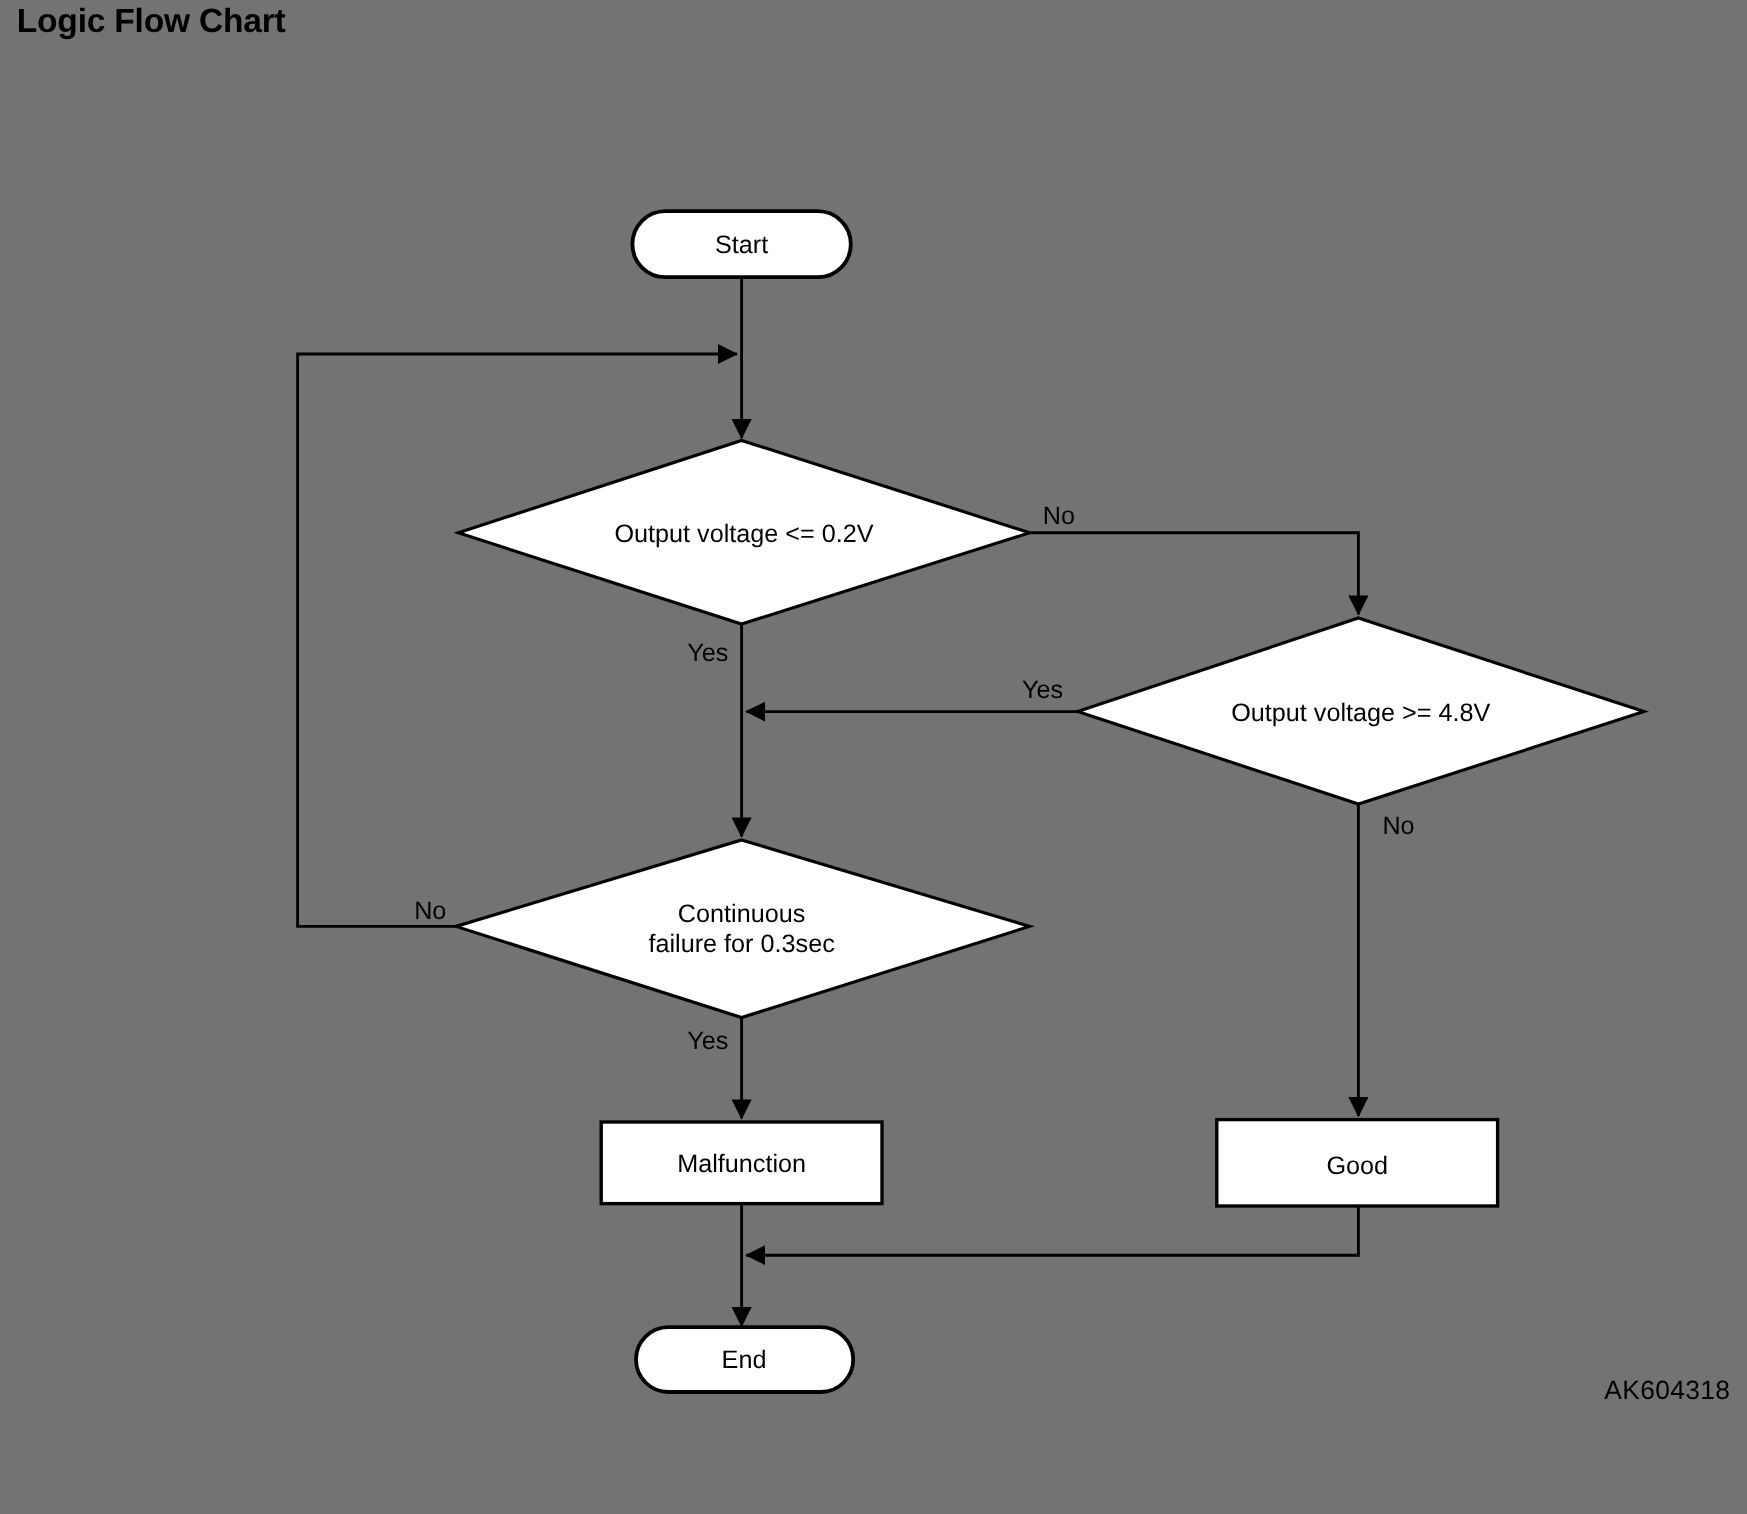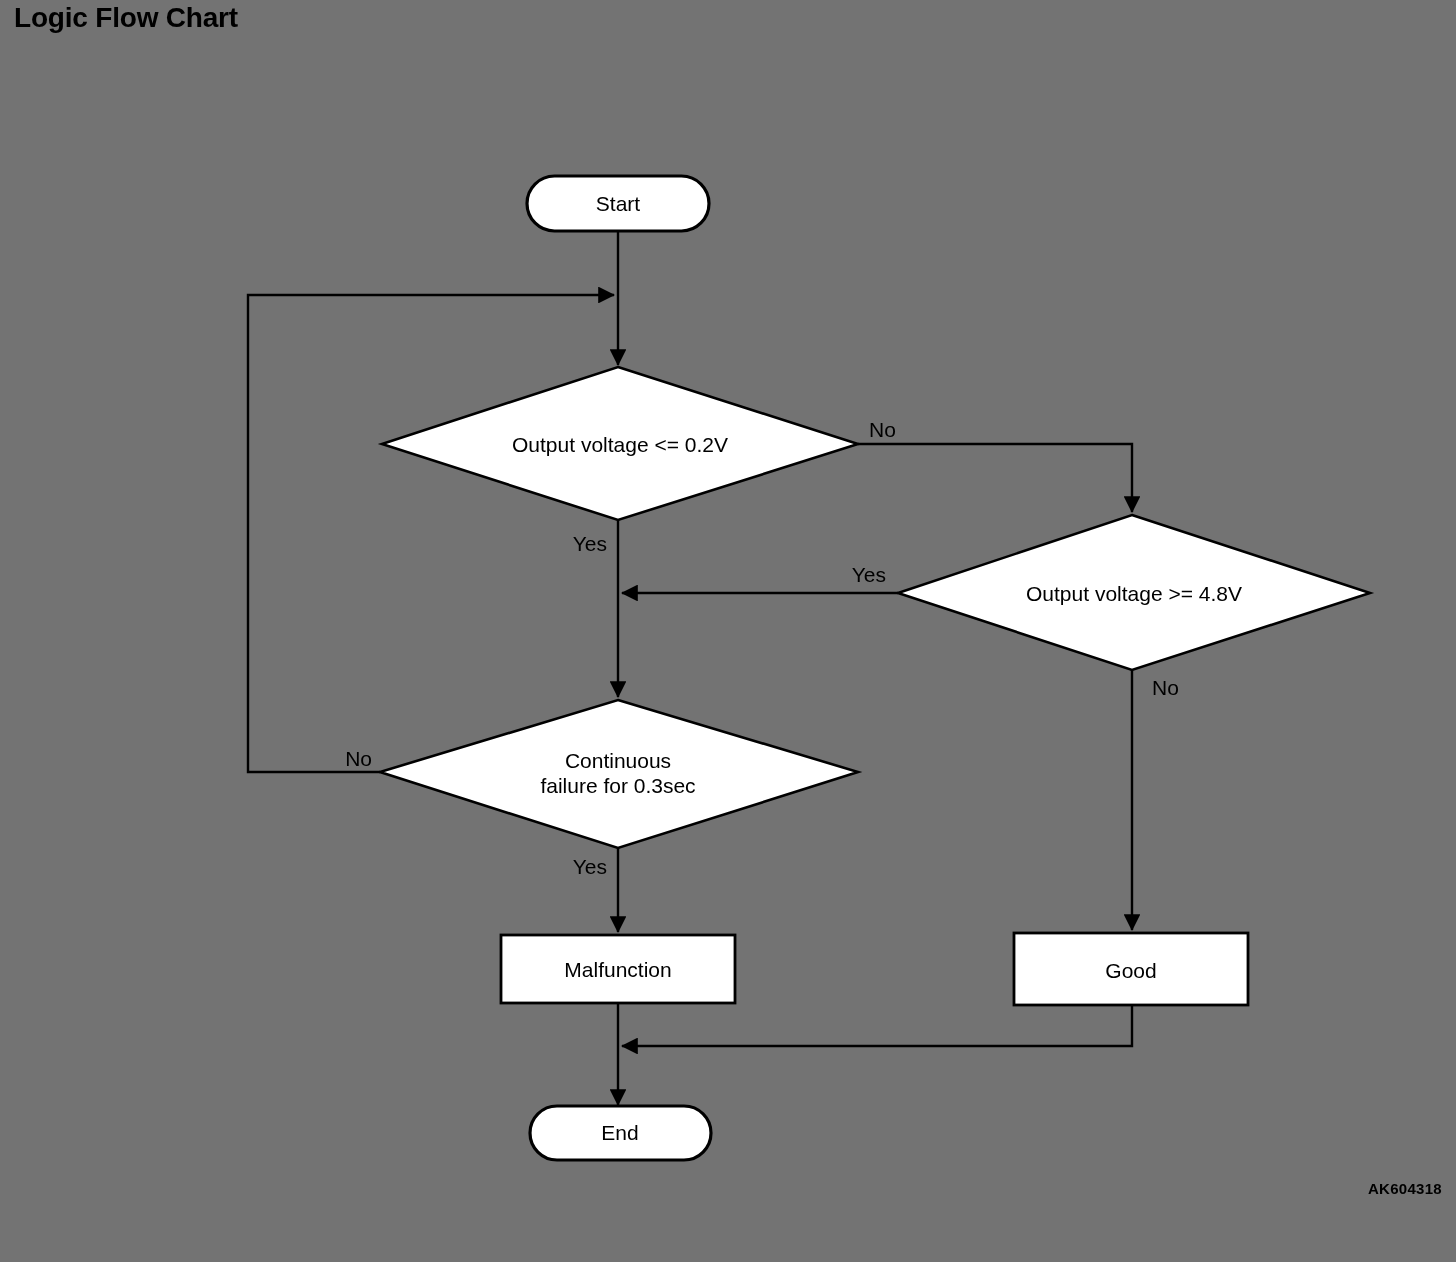--- a/index.html
+++ b/index.html
@@ -23,23 +23,23 @@
     left: 14px;
     top: 2px;
     font-size: 28px;
     font-weight: bold;
     letter-spacing: -0.2px;
     white-space: nowrap;
   }
   #figure-code {
     position: absolute;
     right: 14px;
-    top: 1180px;
-    font-size: 15px;
-    font-weight: bold;
+    top: 1146px;
+    font-size: 22px;
+    font-weight: normal;
     letter-spacing: 0.3px;
     white-space: nowrap;
   }
   #flow-svg {
     position: absolute;
     left: 0;
     top: 0;
     width: 1456px;
     height: 1262px;
   }

